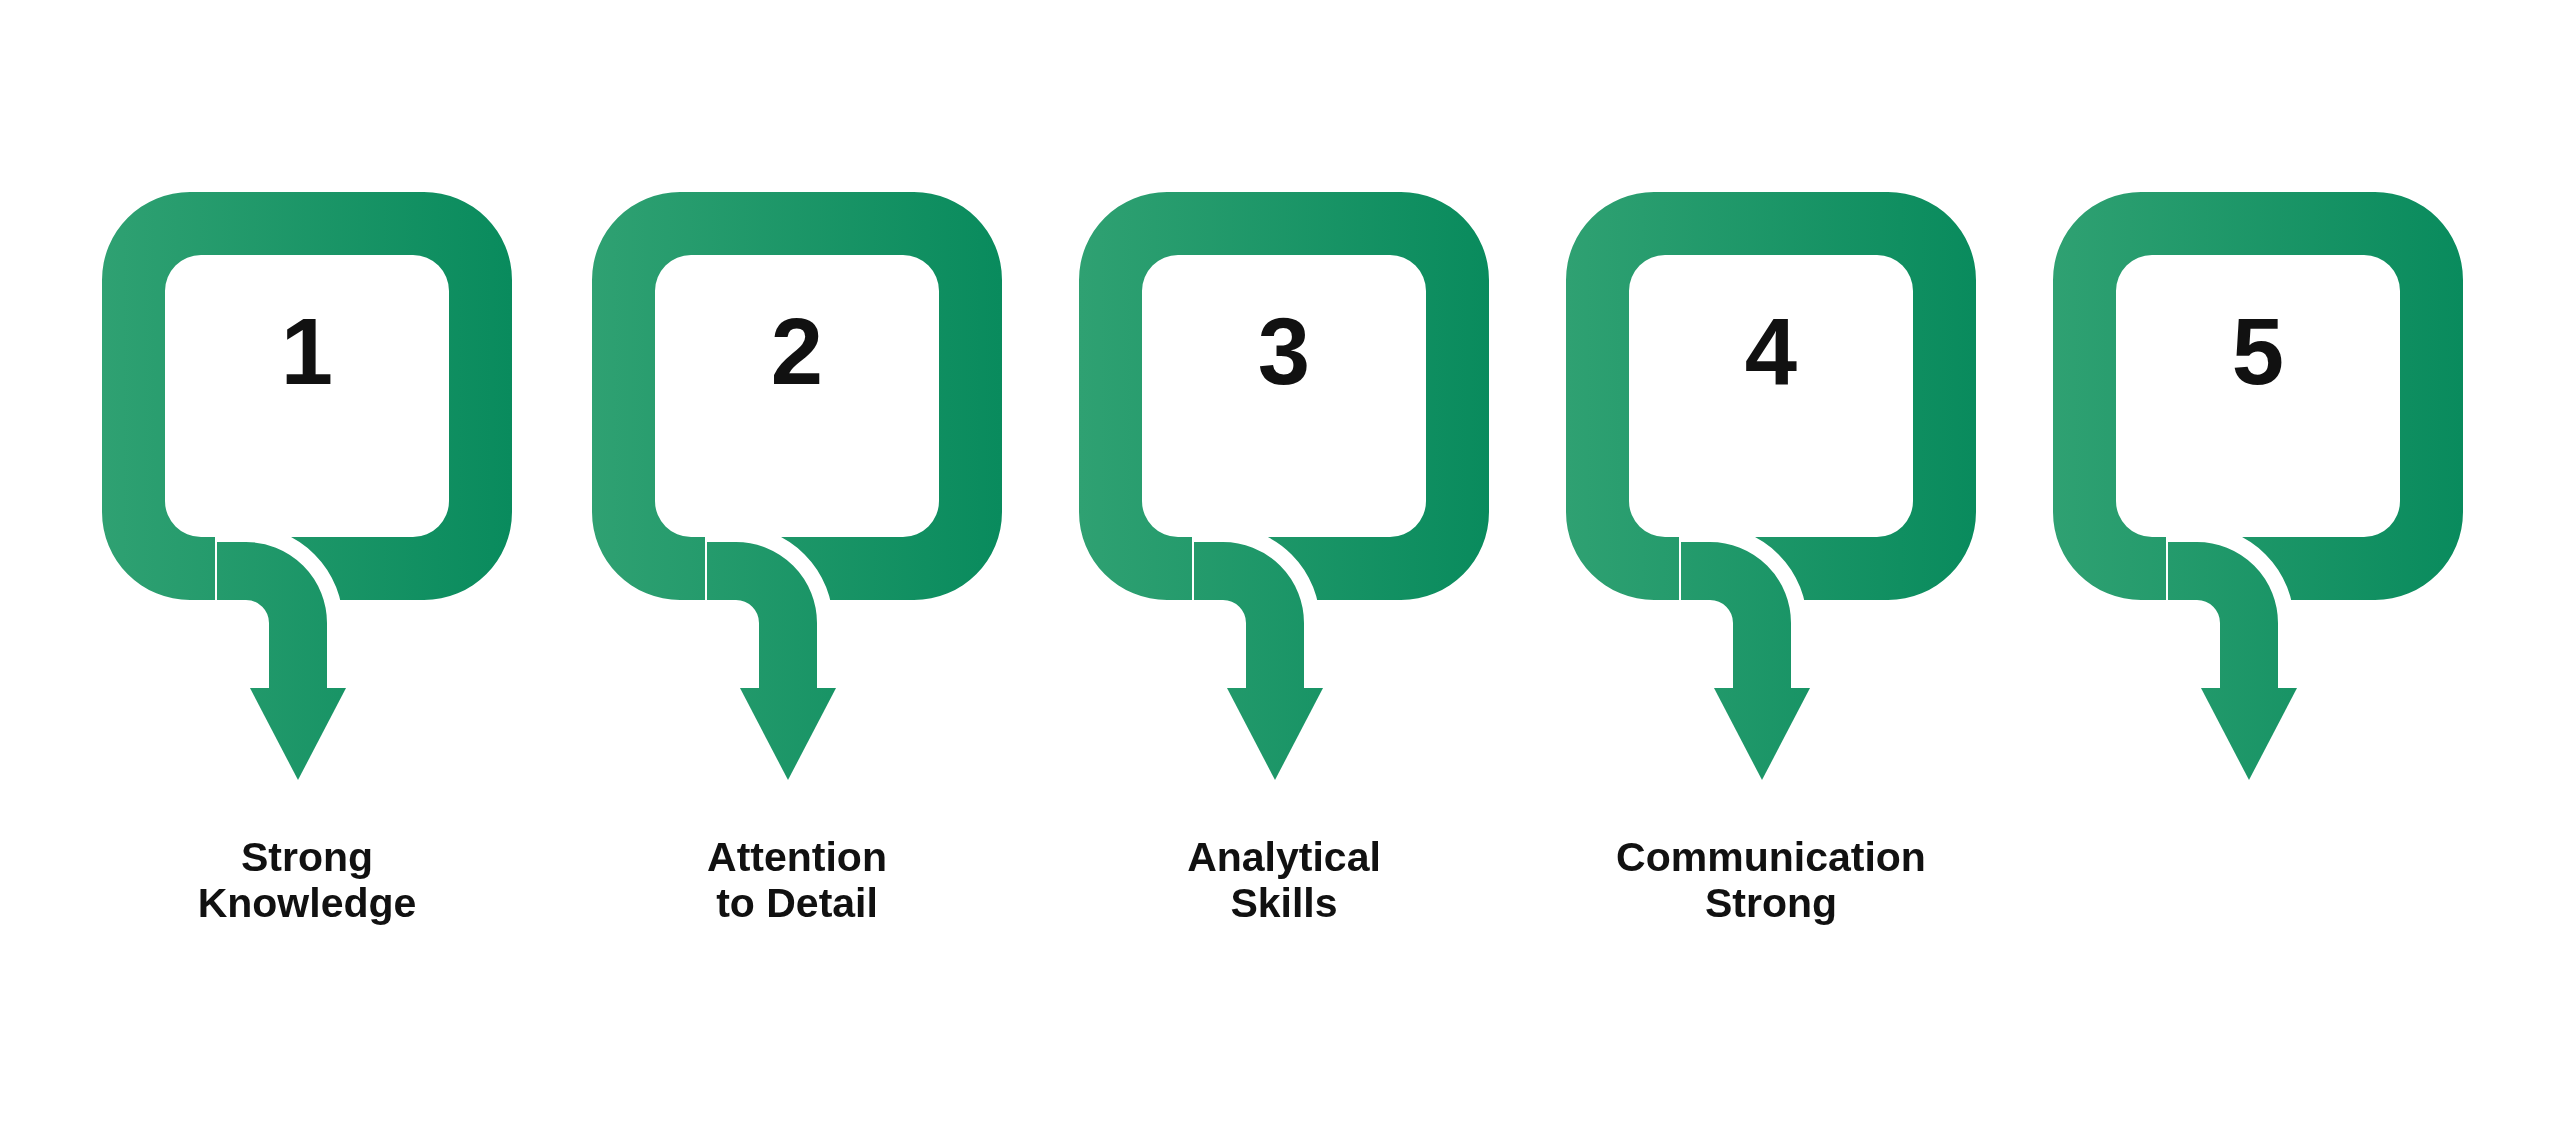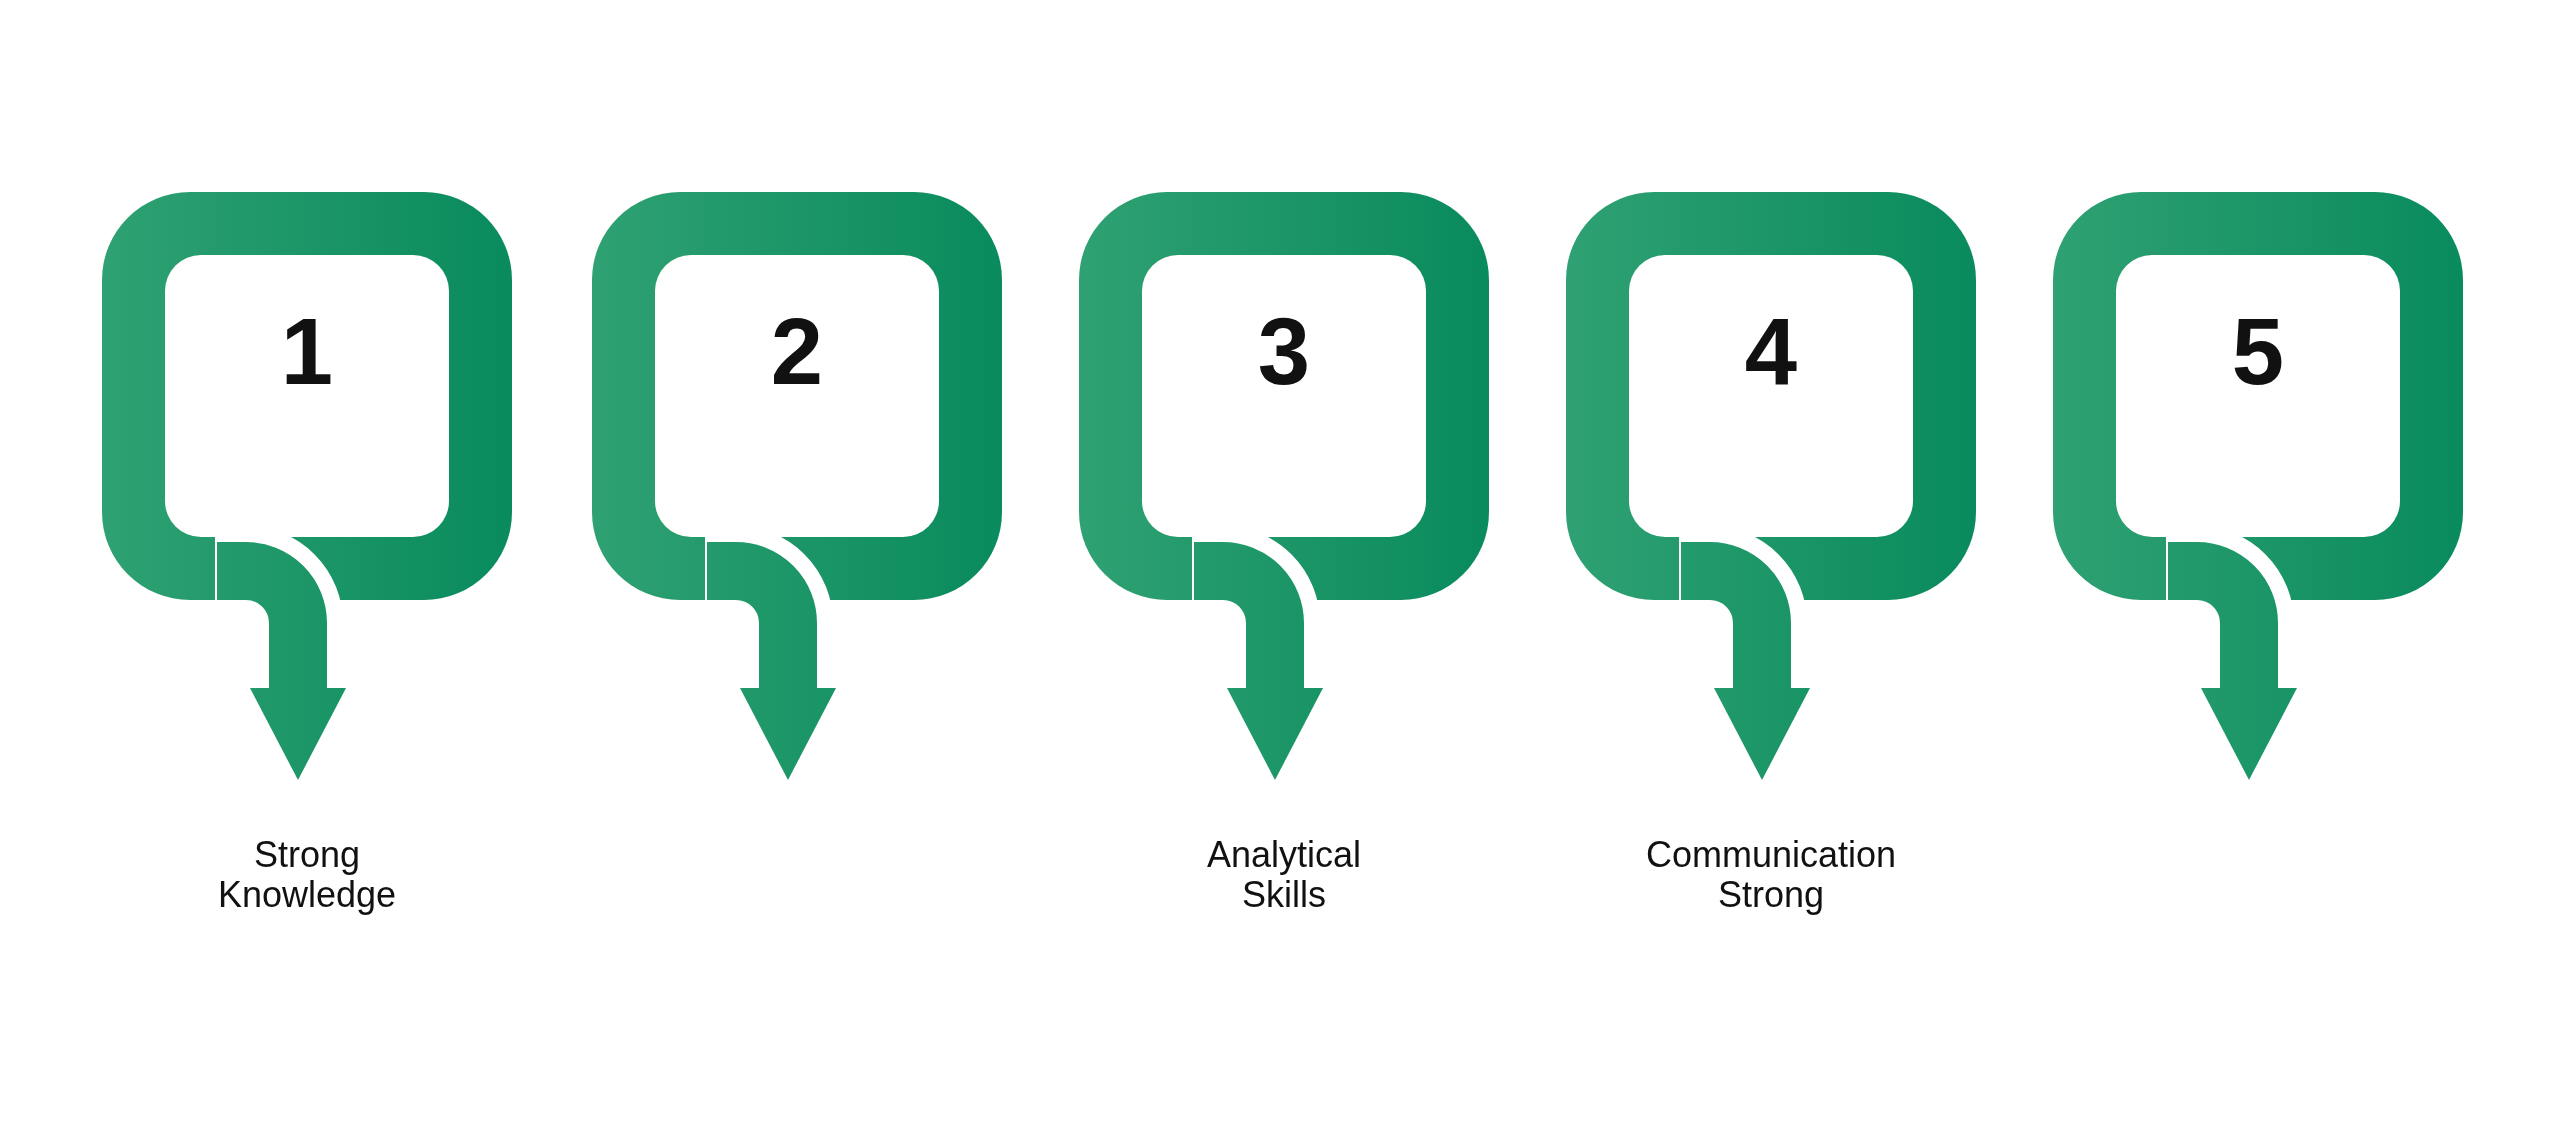--- a/index.html
+++ b/index.html
@@ -39,22 +39,22 @@
     font-weight: 700;
     line-height: 92px;
     color: #111111;
   }
   .label {
     position: absolute;
     top: 835px;
     left: -45px;
     width: 500px;
     text-align: center;
-    font-size: 36px;
-    font-weight: 400;
+    font-size: 41px;
+    font-weight: 700;
     line-height: 1.12;
     color: #111111;
     white-space: pre-line;
     letter-spacing: 0px;
   }
 </style>
 </head>
 <body>
 
 <div class="canvas">
@@ -86,20 +86,22 @@
           <stop offset="1" stop-color="#098B5D"></stop>
         </linearGradient>
       </defs>
       <path fill="url(#g2)" fill-rule="evenodd" d="M88 0 H322 A88 88 0 0 1 410 88 V320 A88 88 0 0 1 322 408 H88 A88 88 0 0 1 0 320 V88 A88 88 0 0 1 88 0 Z
            M99 63 H311 A36 36 0 0 1 347 99 V309 A36 36 0 0 1 311 345 H99 A36 36 0 0 1 63 309 V99 A36 36 0 0 1 99 63 Z"></path>
       <path fill="none" stroke="#ffffff" stroke-width="90" d="M113 379 H144 A52 52 0 0 1 196 431 V506"></path>
       <path fill="none" stroke="url(#g2)" stroke-width="58" d="M115 379 H144 A52 52 0 0 1 196 431 V502"></path>
       <polygon fill="url(#g2)" points="148,496 244,496 196,588"></polygon>
     </svg>
     <div class="num">2</div>
+    <div class="label">Attention
+to Detail</div>
   </div>
 
   <div class="step" style="left:1079px">
     <svg class="shape" viewBox="0 0 410 600" aria-hidden="true">
       <defs>
         <linearGradient id="g3" gradientUnits="userSpaceOnUse" x1="0" y1="0" x2="410" y2="0">
           <stop offset="0" stop-color="#2FA172"></stop>
           <stop offset="1" stop-color="#098B5D"></stop>
         </linearGradient>
       </defs>

